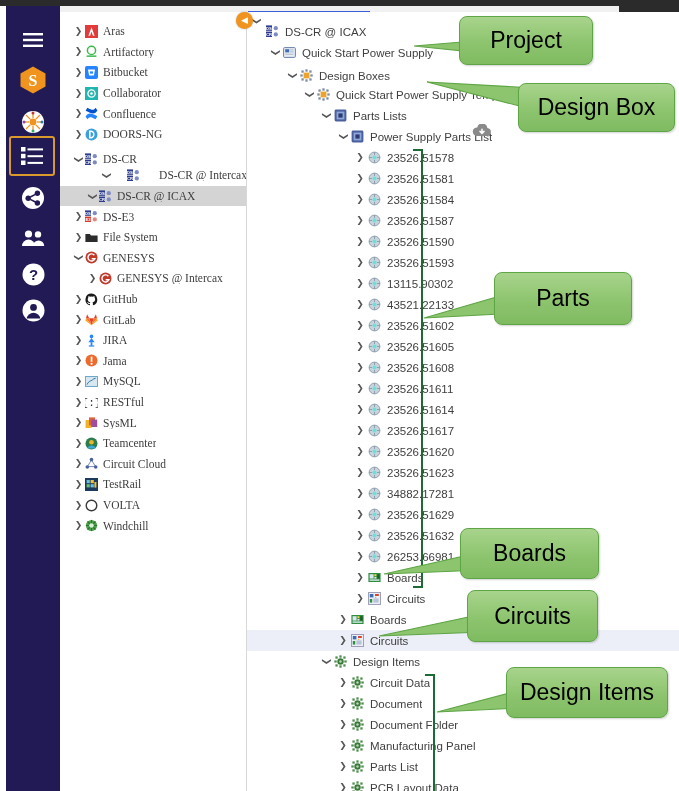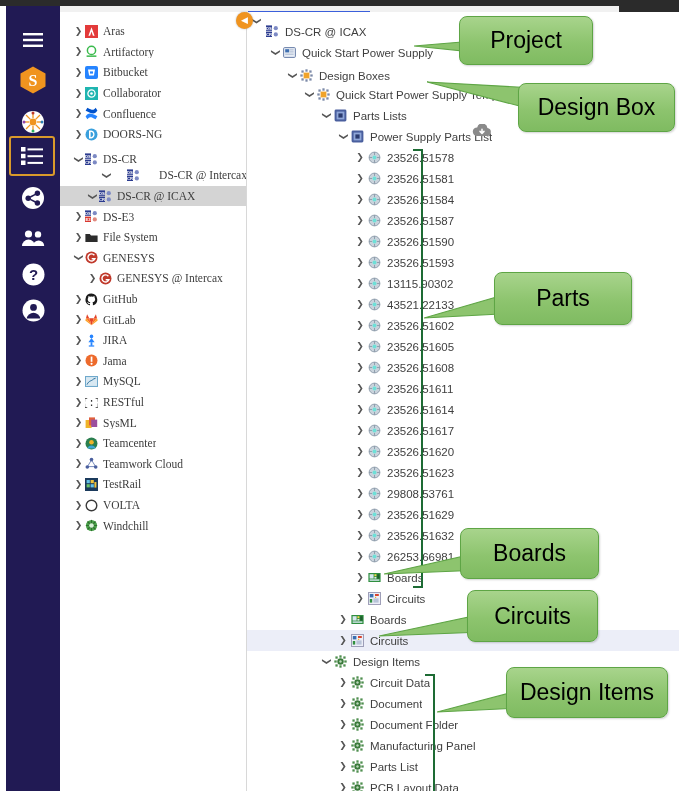--- a/index.html
+++ b/index.html
@@ -409,21 +409,21 @@
       <span class="licon"><svg width="13" height="13" viewBox="0 0 13 13">
           <g stroke="#6a7fb5" stroke-width="0.9">
             <line x1="6.5" y1="3" x2="2.4" y2="9.6"></line>
             <line x1="6.5" y1="3" x2="10.6" y2="9.6"></line>
             <line x1="2.4" y1="9.6" x2="10.6" y2="9.6"></line>
           </g>
           <circle cx="6.5" cy="2.6" r="1.8" fill="#4a5f9e"></circle>
           <circle cx="2.3" cy="10" r="1.8" fill="#4a5f9e"></circle>
           <circle cx="10.7" cy="10" r="1.8" fill="#4a5f9e"></circle>
         </svg></span>
-      <span class="ltext">Teamwork Cloud</span>
+      <span class="ltext">Circuit Cloud</span>
     </div>
     <div class="lrow" style="top: 462.2px;">
       <div style="flex: 0 0 auto; width: 14px;"></div>
       <span class="lchev">❯</span>
       <span class="licon"><svg width="13" height="13" viewBox="0 0 13 13">
           <rect width="13" height="13" fill="#1b3a5c"></rect>
           <rect x="1.6" y="2" width="3.2" height="3.2" fill="#65c3e8"></rect>
           <rect x="5.6" y="2" width="3.2" height="3.2" fill="#f0c23a"></rect>
           <rect x="1.6" y="6.2" width="3.2" height="3.2" fill="#6ac46a"></rect>
           <rect x="5.6" y="6.2" width="3.2" height="3.2" fill="#65c3e8"></rect>
@@ -785,21 +785,21 @@
       <span class="ticon"><svg width="13" height="13" viewBox="0 0 13 13">
           <circle cx="6.5" cy="6.5" r="5.4" fill="#c9d3dc" stroke="#8a99a8" stroke-width="0.9"></circle>
           <circle cx="6.5" cy="6.5" r="2" fill="#6ee0d8"></circle>
           <g stroke="#8a99a8" stroke-width="0.9">
             <line x1="6.5" y1="1.1" x2="6.5" y2="4"></line>
             <line x1="6.5" y1="9" x2="6.5" y2="11.9"></line>
             <line x1="1.1" y1="6.5" x2="4" y2="6.5"></line>
             <line x1="9" y1="6.5" x2="11.9" y2="6.5"></line>
           </g>
         </svg></span>
-      <span class="ttext">29808.53761</span>
+      <span class="ttext">34882.17281</span>
     </div>
     <div class="trow" style="top: 492px;">
       <div style="flex: 0 0 auto; width: 108px;"></div>
       <span class="tchev">❯</span>
       <span class="ticon"><svg width="13" height="13" viewBox="0 0 13 13">
           <circle cx="6.5" cy="6.5" r="5.4" fill="#c9d3dc" stroke="#8a99a8" stroke-width="0.9"></circle>
           <circle cx="6.5" cy="6.5" r="2" fill="#6ee0d8"></circle>
           <g stroke="#8a99a8" stroke-width="0.9">
             <line x1="6.5" y1="1.1" x2="6.5" y2="4"></line>
             <line x1="6.5" y1="9" x2="6.5" y2="11.9"></line>

